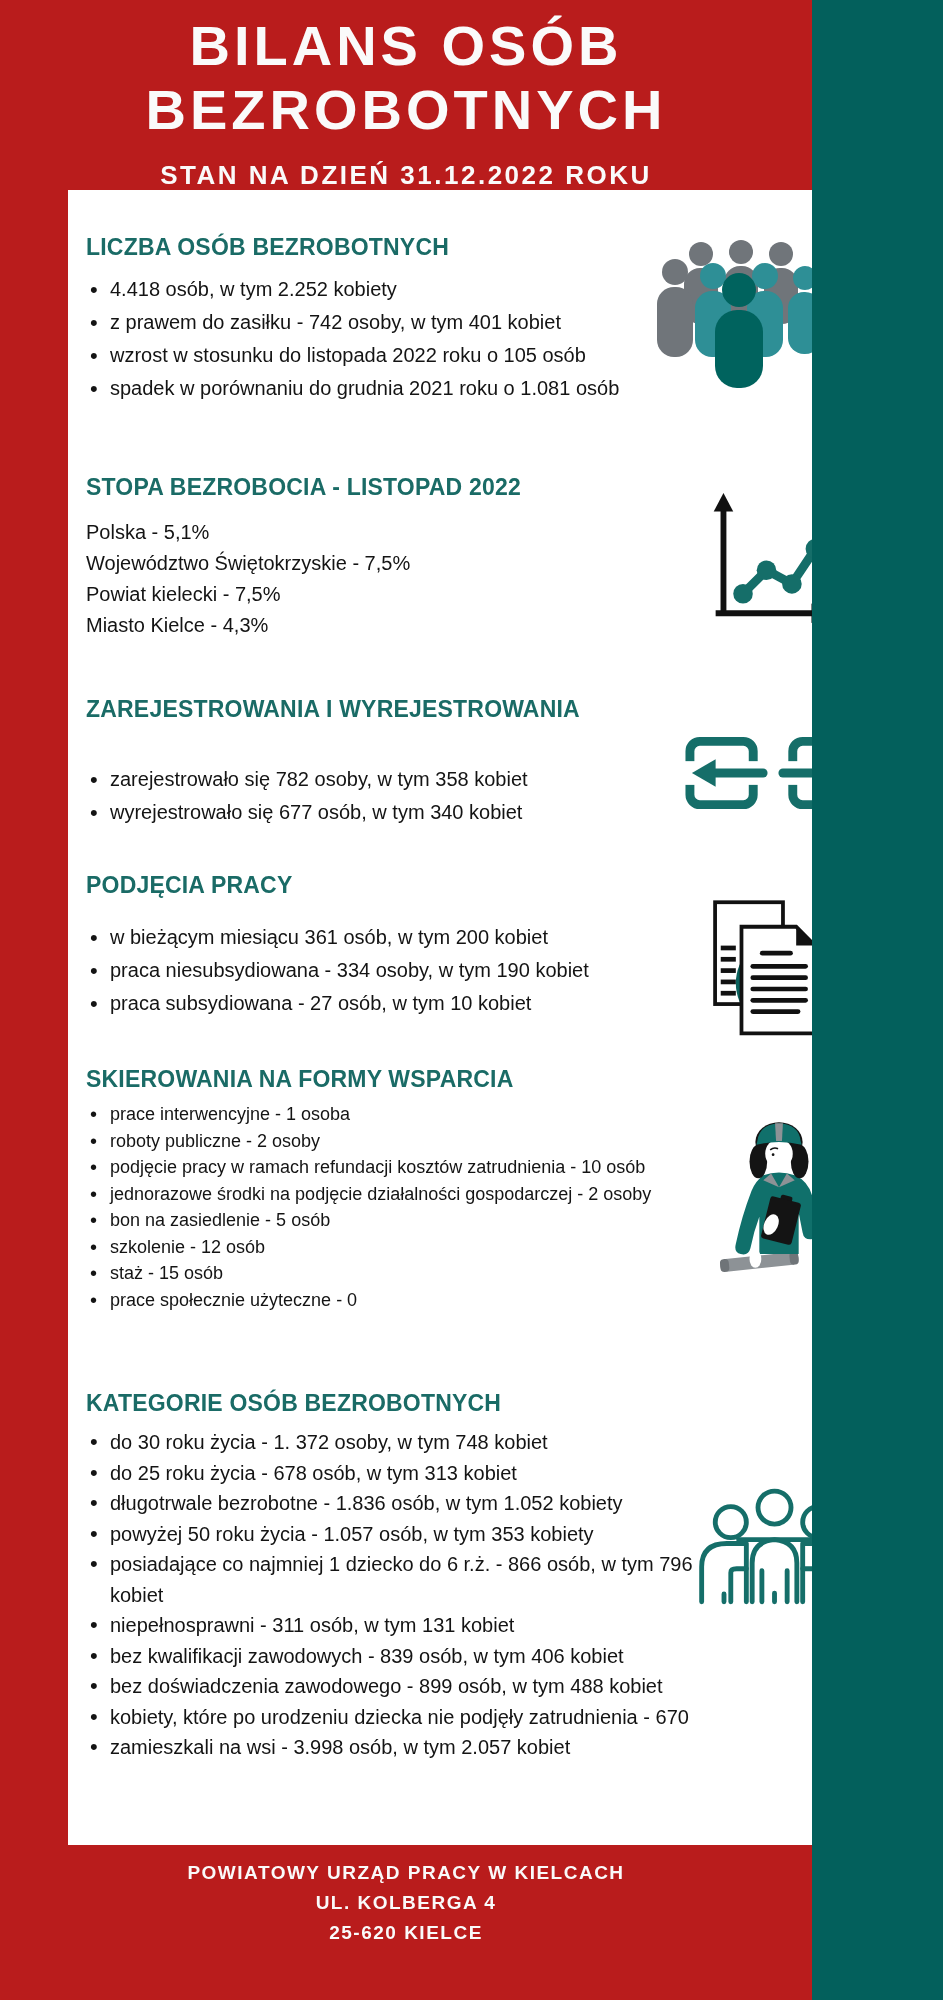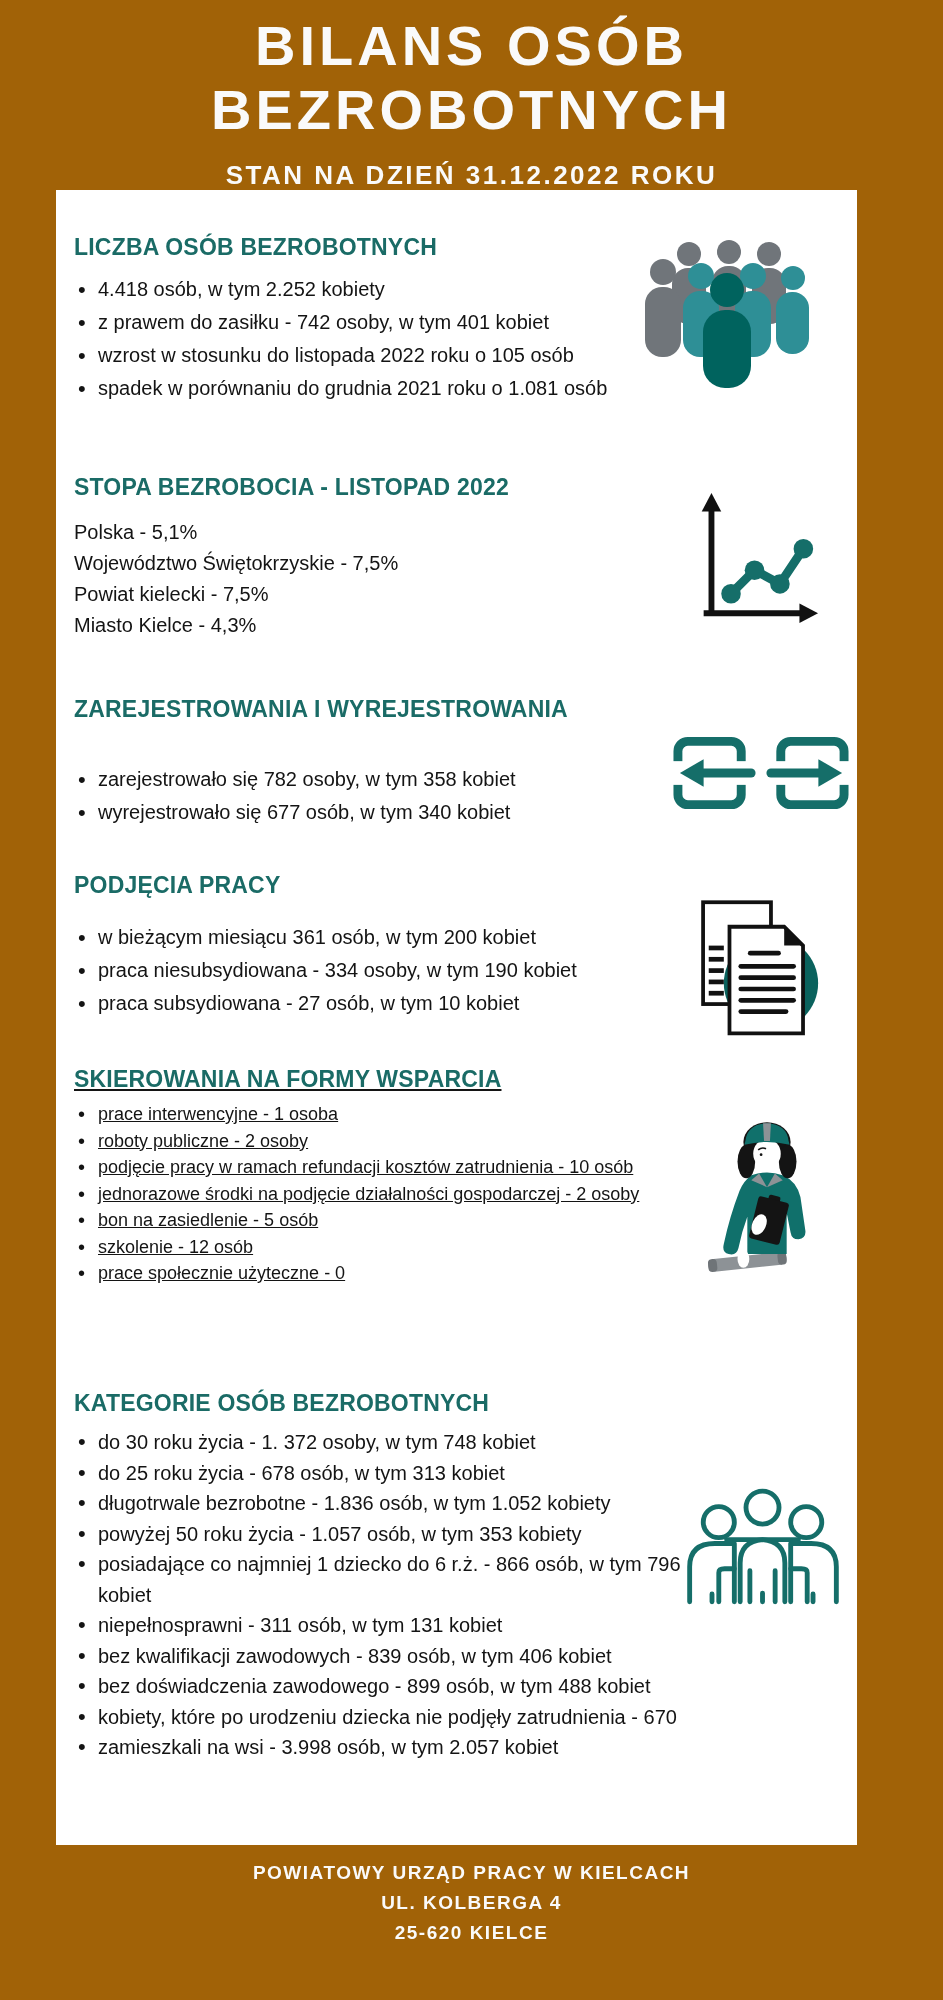--- a/index.html
+++ b/index.html
@@ -1,42 +1,42 @@
 <!DOCTYPE html>
 <html><head>
 <meta charset="utf-8">
 <style>
   html,body{margin:0;padding:0;background:#03605C;}
   .page{
-    position:relative;width:943px;height:2000px;overflow:hidden;
-    background:#a16207;
+    position:relative;width:812px;height:2000px;overflow:hidden;
+    background:#b91c1c;
     font-family:"Liberation Sans",sans-serif;
     -webkit-font-smoothing:antialiased;
   }
   
   .header{position:absolute;top:0;left:0;width:100%;text-align:center;color:#FAFAFA;}
   .title{margin-top:14px;font-size:56px;line-height:64px;font-weight:700;letter-spacing:4px;}
   .subtitle{margin-top:18px;font-size:26px;font-weight:700;letter-spacing:2.5px;}
   
   .card{
-    position:absolute;left:56px;top:190px;width:801px;height:1655px;
+    position:absolute;left:68px;top:190px;width:801px;height:1655px;
     background:#FFFFFF;
   }
   .sec{position:absolute;left:18px;width:655px;color:#141414;}
   .sec h2{margin:0;font-size:23px;font-weight:700;color:#1A6B66;letter-spacing:.2px;}
   .bullets{margin:0;padding:0;list-style:none;}
   .bullets li{position:relative;padding-left:24px;font-size:20px;line-height:33px;}
   .bullets li::before{content:"\2022";position:absolute;left:4px;top:0;font-size:22px;color:#141414;}
   .lines p{margin:0;font-size:20px;line-height:31px;}
   
   .s1{top:44px;}  .s1 .bullets{margin-top:12px;}
   .s2{top:284px;} .s2 .lines{margin-top:16px;}
   .s3{top:506px;} .s3 .bullets{margin-top:40px;}
   .s4{top:682px;} .s4 .bullets{margin-top:22px;}
-  .s5{top:876px;text-decoration:underline;} .s5 .bullets{margin-top:8px;}
+  .s5{top:876px;} .s5 .bullets{margin-top:8px;}
   .s5 .bullets li{font-size:18px;line-height:26.5px;}
   .s5 .bullets li::before{font-size:20px;}
   .s6{top:1200px;} .s6 .bullets{margin-top:10px;}
   .s6 .bullets li{line-height:30.5px;width:628px;}
   
   .icon{position:absolute;}
   .icon-people{left:585px;top:48px;width:168px;height:152px;}
   .icon-chart{left:632px;top:296px;width:132px;height:146px;}
   .icon-arrows{left:616px;top:544px;width:178px;height:80px;}
   .icon-docs{left:632px;top:700px;width:132px;height:148px;}
@@ -176,20 +176,21 @@
 
     <section class="sec s5">
       <h2>SKIEROWANIA NA FORMY WSPARCIA</h2>
       <ul class="bullets">
         <li>prace interwencyjne - 1 osoba</li>
         <li>roboty publiczne - 2 osoby</li>
         <li>podjęcie pracy w ramach refundacji kosztów zatrudnienia - 10 osób</li>
         <li>jednorazowe środki na podjęcie działalności gospodarczej - 2 osoby</li>
         <li>bon na zasiedlenie - 5 osób</li>
         <li>szkolenie - 12 osób</li>
+        <li>staż - 15 osób</li>
         <li>prace społecznie użyteczne - 0</li>
       </ul>
     </section>
     <div class="icon icon-worker">
       <svg viewBox="0 0 120 165" xmlns="http://www.w3.org/2000/svg">
         <g transform="rotate(-6 35 150)">
           <rect x="0" y="144" width="80" height="13" rx="6" fill="#8D9296"></rect>
           <rect x="0" y="144" width="9" height="13" rx="4" fill="#6F7478"></rect>
           <rect x="71" y="144" width="9" height="13" rx="4" fill="#6F7478"></rect>
         </g>

